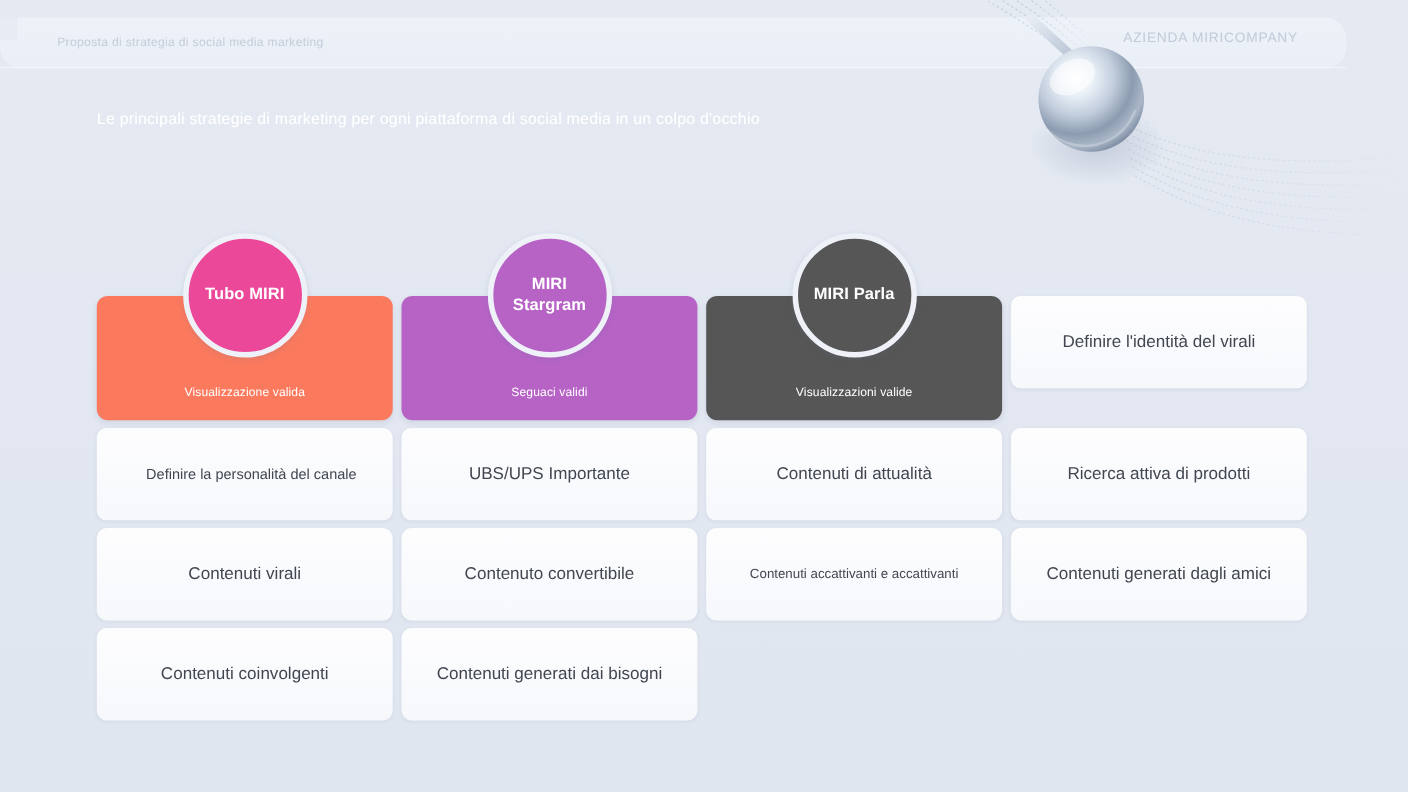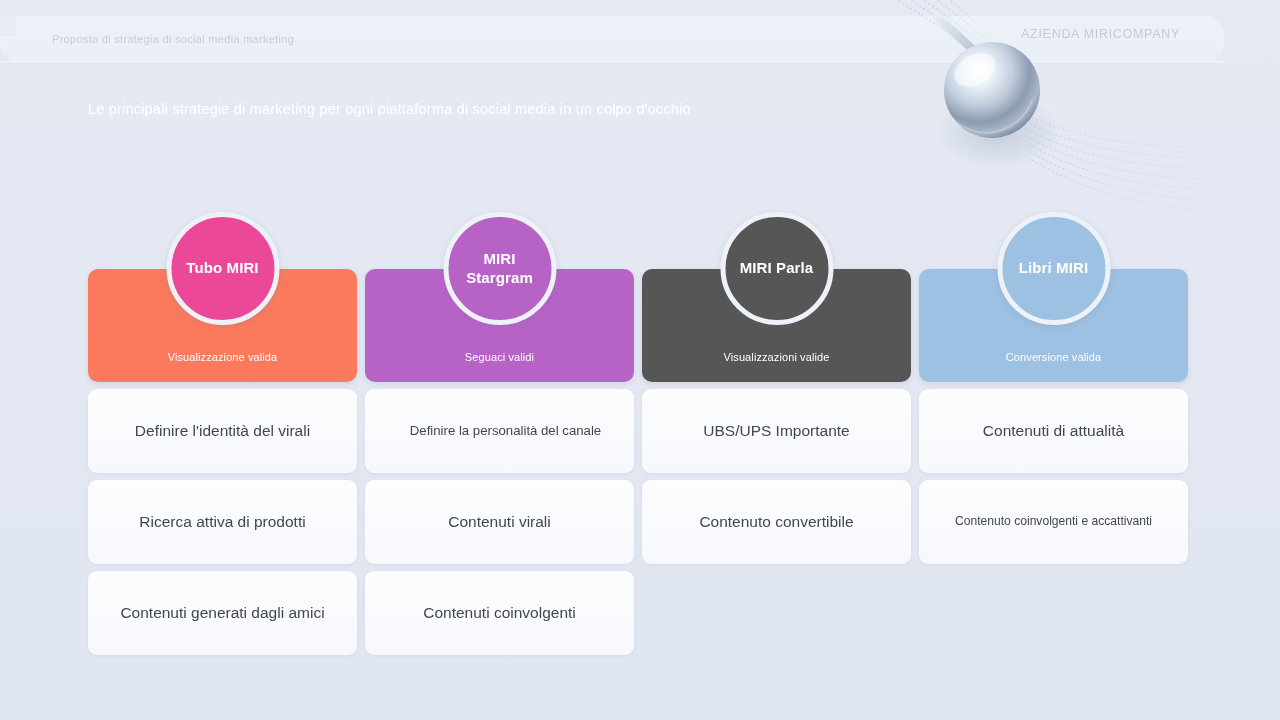--- a/index.html
+++ b/index.html
@@ -258,26 +258,20 @@
       <div class="col-head-label">Seguaci validi</div>
     </div>
 
     <div class="col-head" style="background:#565656">
       <div class="circle" style="background:#565656">
         <div class="circle-label">MIRI Parla</div>
       </div>
       <div class="col-head-label">Visualizzazioni valide</div>
     </div>
 
-    <div class="col-head" style="background:#9dc1e2">
-      <div class="circle" style="background:#9dc1e2">
-        <div class="circle-label">Libri MIRI</div>
-      </div>
-      <div class="col-head-label">Conversione valida</div>
-    </div>
 
     <div class="cell">
       <div class="cell-label">Definire l'identità del virali</div>
     </div>
     <div class="cell">
       <div class="cell-label sm">Definire la personalità del canale</div>
     </div>
     <div class="cell">
       <div class="cell-label">UBS/UPS Importante</div>
     </div>
@@ -289,23 +283,26 @@
       <div class="cell-label">Ricerca attiva di prodotti</div>
     </div>
     <div class="cell">
       <div class="cell-label">Contenuti virali</div>
     </div>
     <div class="cell">
       <div class="cell-label">Contenuto convertibile</div>
     </div>
 
     <div class="cell">
-      <div class="cell-label xs">Contenuto coinvolgenti e accattivanti</div>
+      <div class="cell-label xs">Contenuti accattivanti e accattivanti</div>
     </div>
     <div class="cell">
       <div class="cell-label">Contenuti generati dagli amici</div>
     </div>
     <div class="cell">
       <div class="cell-label">Contenuti coinvolgenti</div>
+    </div>
+    <div class="cell">
+      <div class="cell-label">Contenuti generati dai bisogni</div>
     </div>
 
   </div>
 </div>
 
 </body></html>

